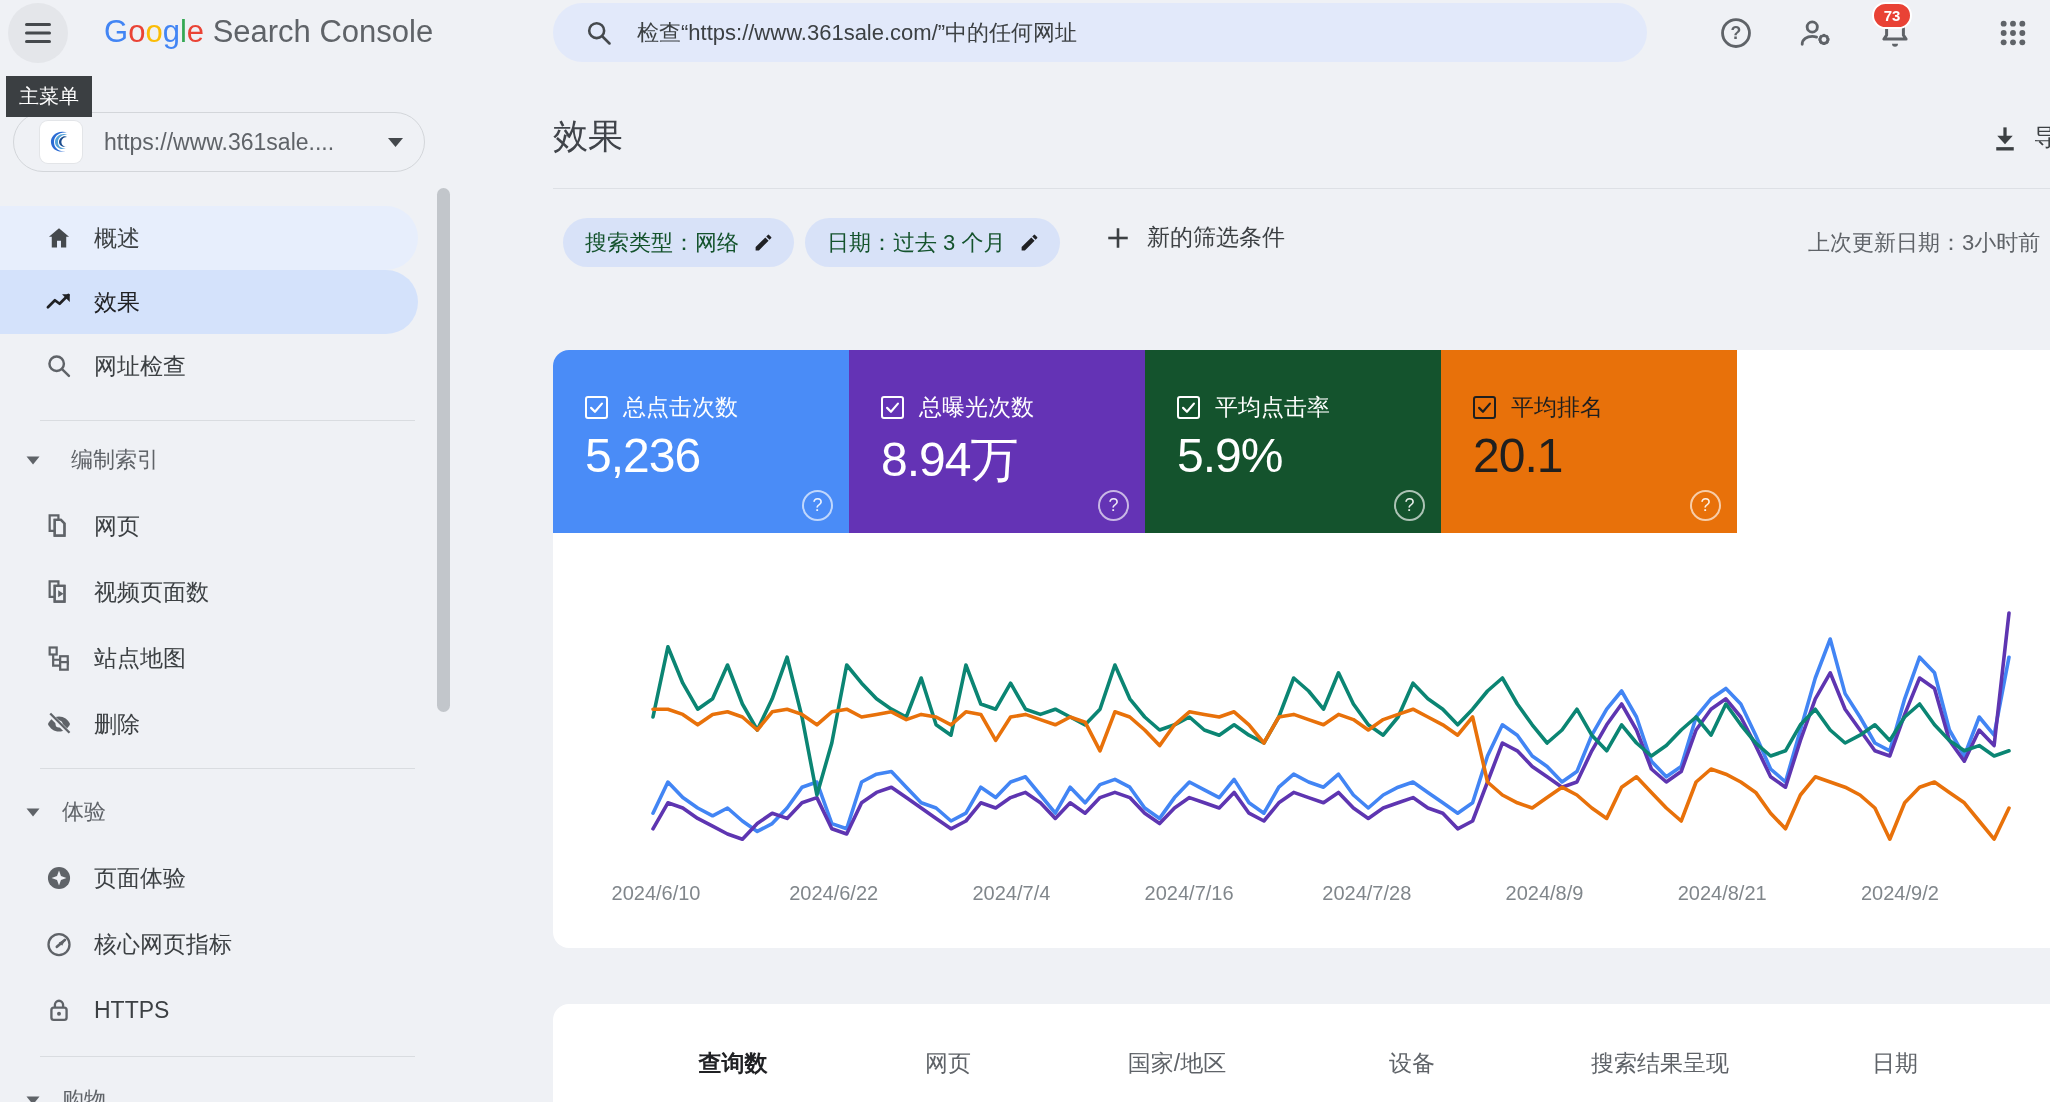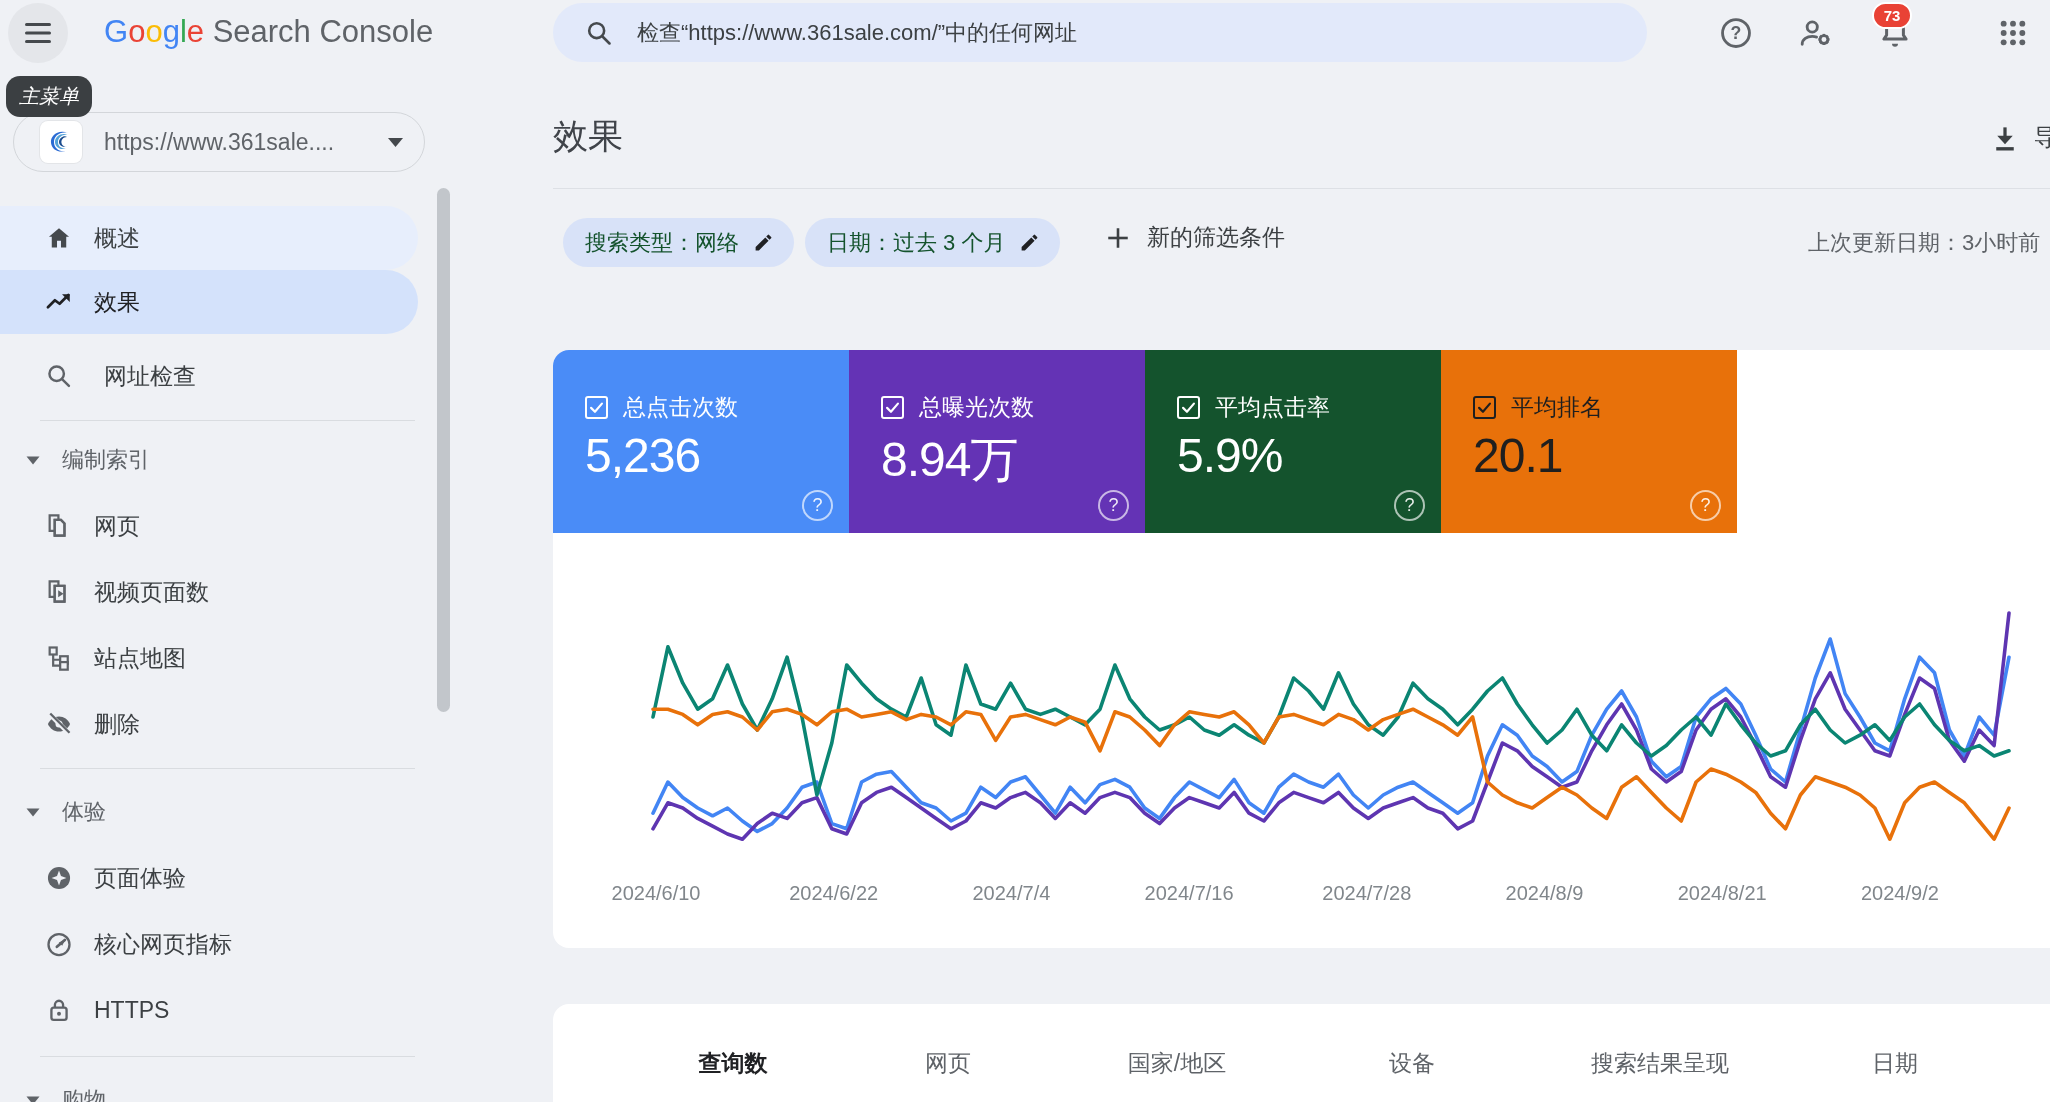--- a/index.html
+++ b/index.html
@@ -13,21 +13,21 @@
   .abs { position:absolute; }
 
   
   .hamburger-wrap { left:8px; top:3px; width:60px; height:60px; border-radius:50%; background:#e4e6ea; display:flex; align-items:center; justify-content:center; cursor:pointer; }
   .logo { left:104px; top:14px; font-size:31px; letter-spacing:0; white-space:nowrap; }
   .logo .rest { color:#5f6368; }
   .searchbar { left:553px; top:3px; width:1094px; height:59px; background:#e2e9fa; border-radius:30px; display:flex; align-items:center; padding-left:32px; }
   .searchbar .ph { color:#3c4043; font-size:22px; margin-left:24px; white-space:nowrap; }
   .topicon { top:10px; width:46px; height:46px; display:flex; align-items:center; justify-content:center; cursor:pointer; }
   .badge { left:1872px; top:2px; min-width:40px; height:27px; background:#e94235; border:2px solid #fff; border-radius:14px; color:#fff; font-size:15px; font-weight:bold; display:flex; align-items:center; justify-content:center; padding:0 7px; z-index:5; }
-  .tooltip { left:6px; top:76px; background:#3b3f42; color:#fff; font-size:20px; padding:7px 13px; border-radius:14px; z-index:6;font-style:italic; }
+  .tooltip { left:6px; top:76px; background:#3b3f42; color:#fff; font-size:20px; padding:7px 13px; border-radius:0; z-index:6; }
 
   
   .property { left:13px; top:112px; width:412px; height:60px; border:1px solid #d3d6da; border-radius:32px; display:flex; align-items:center; padding:0 20px 0 26px; cursor:pointer; }
   .fav { width:42px; height:42px; background:#fff; border-radius:8px; display:flex; align-items:center; justify-content:center; box-shadow:0 0 0 1px #e3e5e8; }
   .property .purl { color:#5f6368; font-size:23px; margin-left:22px; flex:1; white-space:nowrap; overflow:hidden; }
 
   
   .nav-item { left:0; height:64px; width:418px; display:flex; align-items:center; padding-left:44px; cursor:pointer; }
   .nav-icon { width:30px; height:30px; display:flex; align-items:center; justify-content:center; }
   .nav-label { font-size:23px; color:#3c4043; margin-left:20px; white-space:nowrap; }
@@ -175,33 +175,33 @@
 <div class="abs nav-item" style="top:270px; background:#d4e2fb; border-radius:0 32px 32px 0;">
   <span class="nav-icon">
     <svg width="28" height="28" viewBox="0 0 24 24" fill="none">
       <polyline points="2.5,16.5 8.5,10.5 12.5,13.5 20,6" stroke="#202124" stroke-width="2.3" stroke-linecap="round" stroke-linejoin="round"></polyline>
       <polygon points="14.6,5.4 21.2,5.4 21.2,12" fill="#202124"></polygon>
     </svg>
   </span>
   <span class="nav-label" style="color:#202124;">效果</span>
 </div>
 
-<div class="abs nav-item" style="top:344px;gap:10px;">
+<div class="abs nav-item" style="top:334px;">
   <span class="nav-icon">
     <svg width="28" height="28" viewBox="0 0 24 24" fill="none" stroke="#5f6368" stroke-width="2.1">
       <circle cx="10" cy="10" r="6.2"></circle>
         <line x1="14.6" y1="14.6" x2="20.5" y2="20.5" stroke-linecap="round"></line>
     </svg>
   </span>
   <span class="nav-label">网址检查</span>
 </div>
 
 <div class="abs divider-side" style="top:420px;"></div>
 
-<div class="abs sec-head" style="top:438px;">
+<div class="abs sec-head" style="top:438px;gap:9px;">
   <span>
     <svg width="14" height="9" viewBox="0 0 14 9">
         <polygon points="0.5,0.5 13.5,0.5 7,8.5" fill="#5f6368"></polygon>
       </svg>
   </span>
   <span class="sec-label">编制索引</span>
 </div>
 
 <div class="abs nav-item" style="top:494px;">
   <span class="nav-icon">

